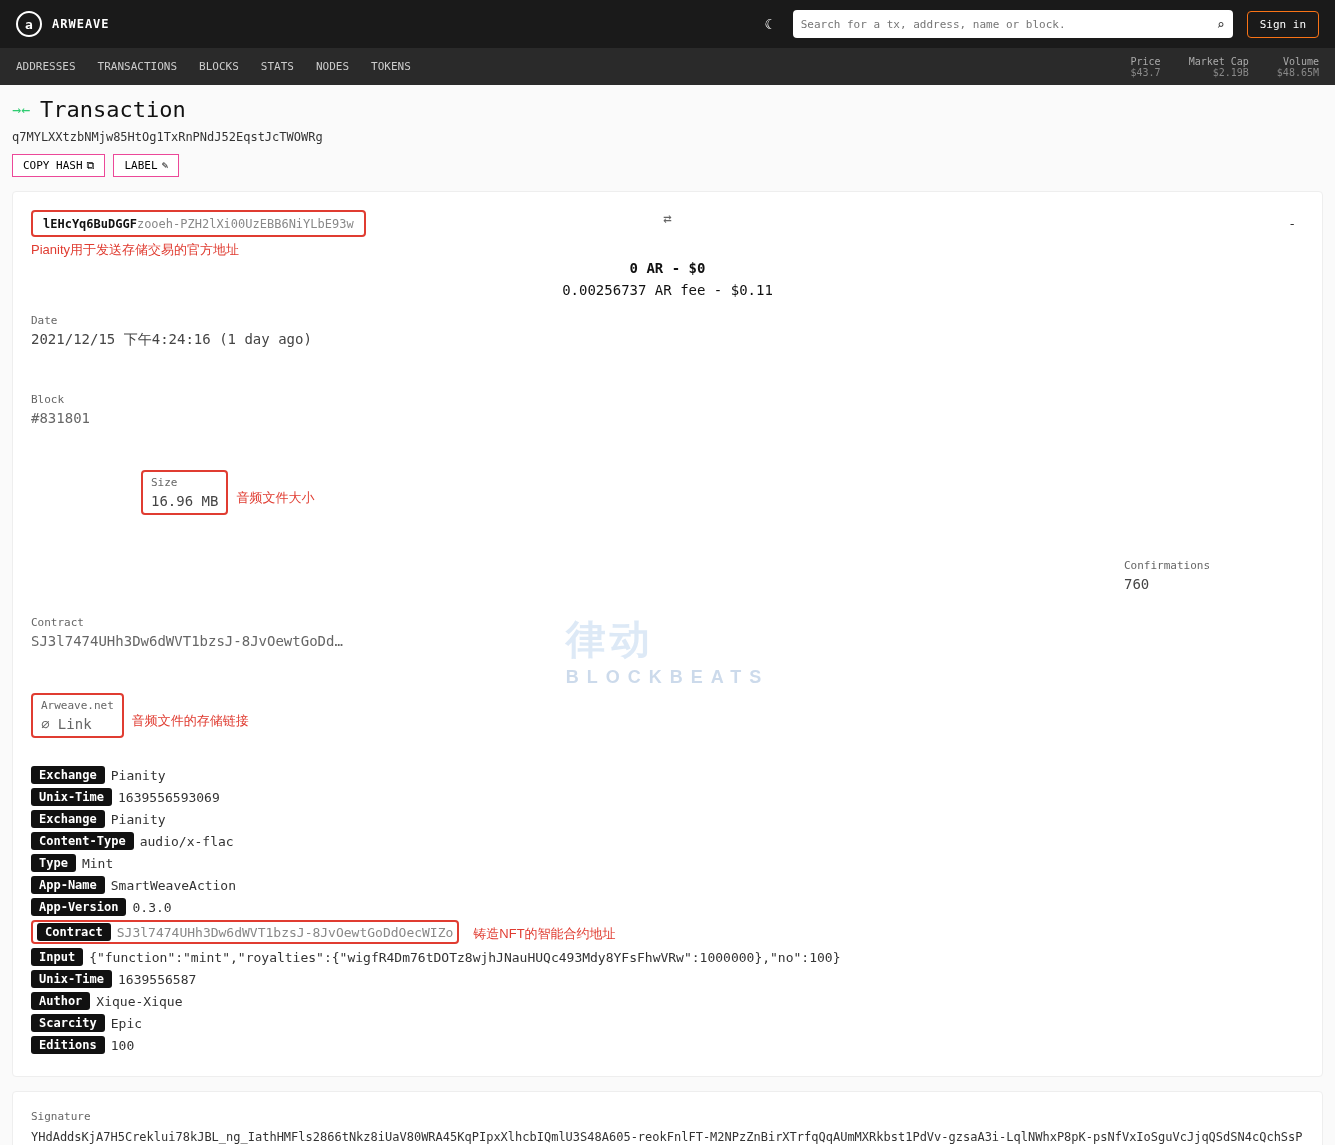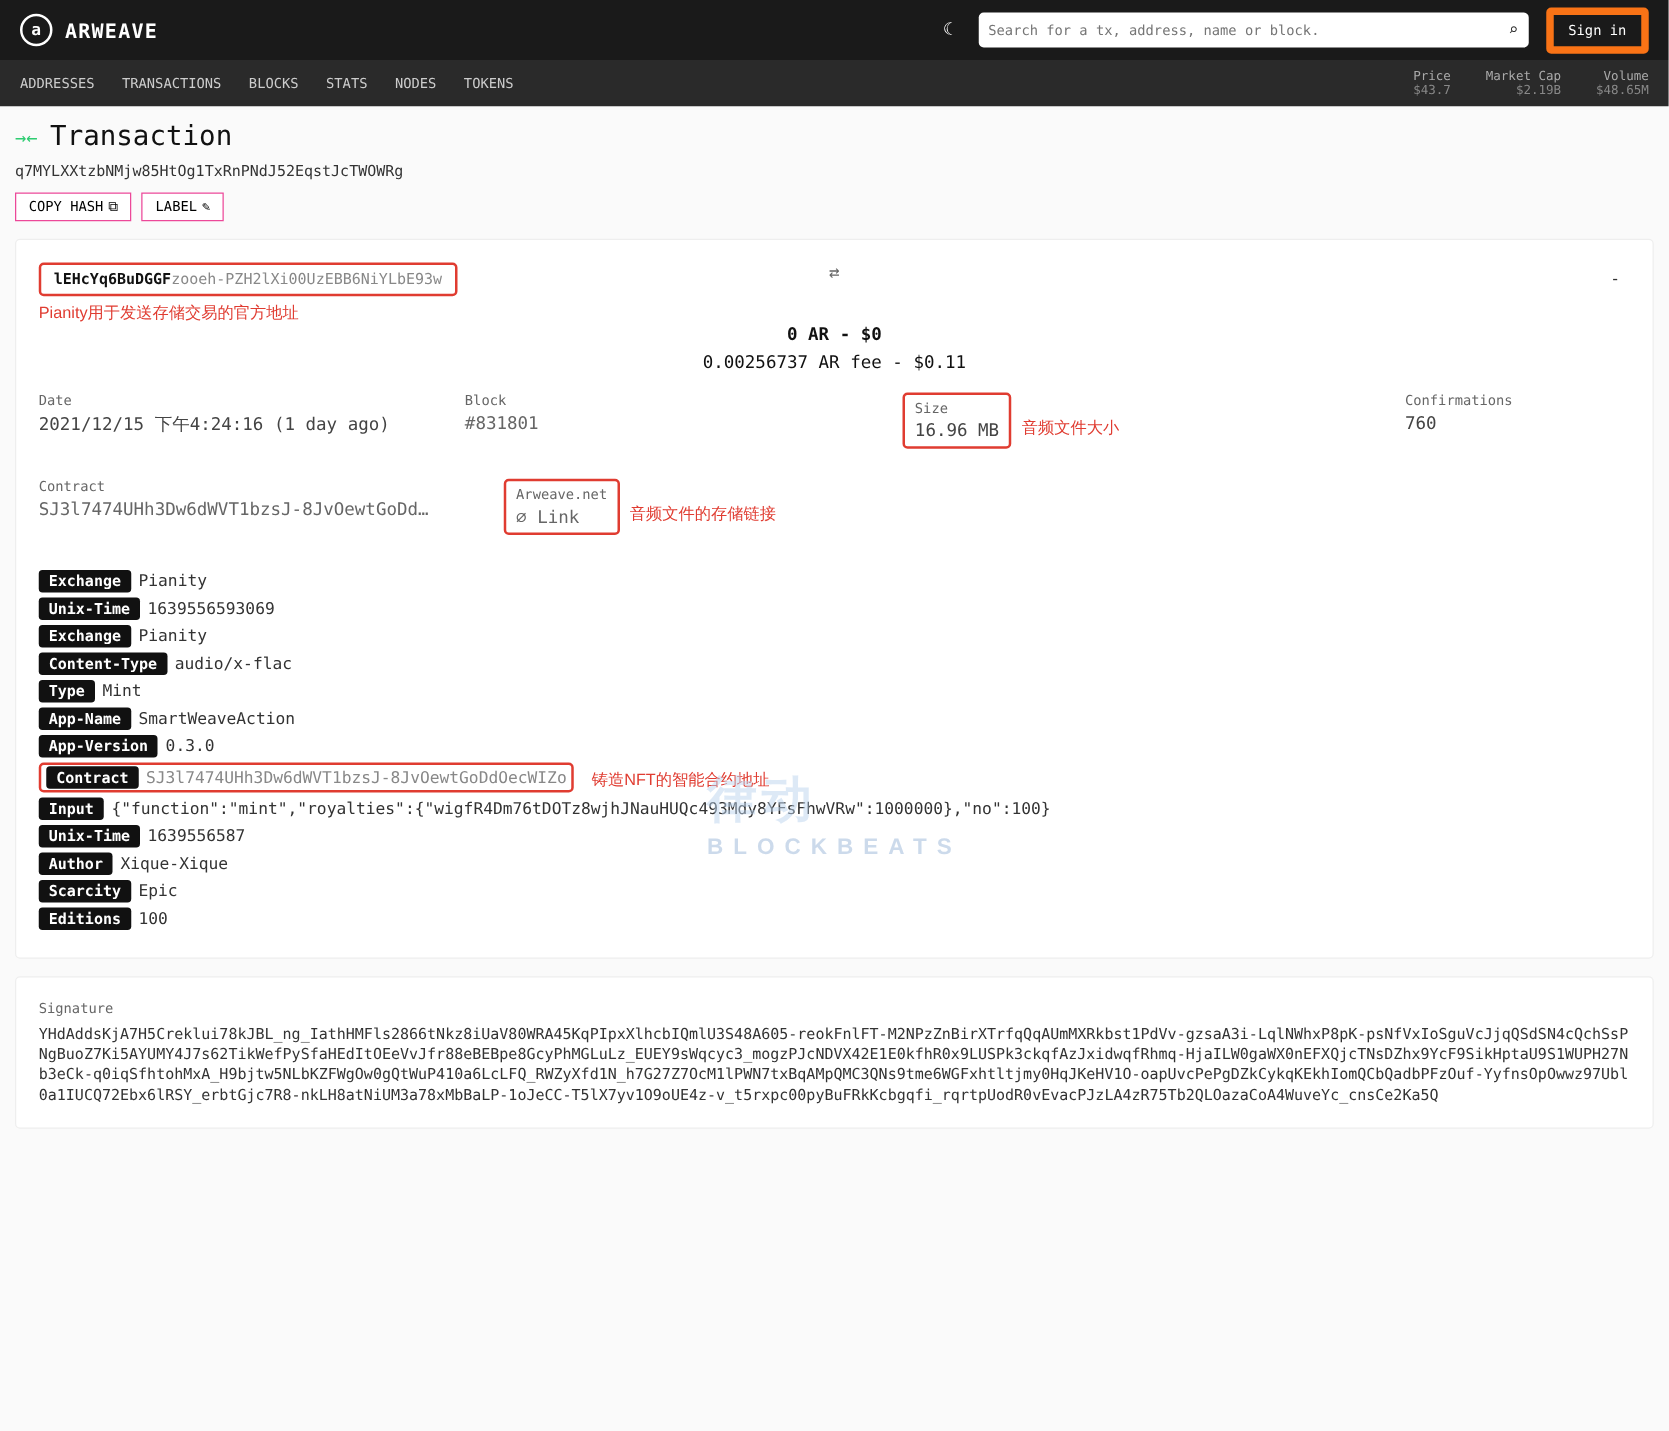--- a/index.html
+++ b/index.html
@@ -1,27 +1,27 @@
 <!DOCTYPE html>
 <html><head>
 <meta charset="utf-8">
 <style>
 * { margin: 0; padding: 0; box-sizing: border-box; }
 body { font-family: monospace; background: #fafafa; color: #111; width: 1335px; }
 
 .header { background: #1a1a1a; color: #fff; display: flex; align-items: center; padding: 8px 16px; height: 48px; }
 .logo-wrap { display: flex; align-items: center; gap: 10px; }
 .logo-circle { width: 26px; height: 26px; border: 2px solid #fff; border-radius: 50%; display: flex; align-items: center; justify-content: center; font-size: 13px; font-weight: bold; }
-.logo-text { font-size: 16px; font-weight: 600; letter-spacing: 1px; }
+.logo-text { font-size: 12px; font-weight: 600; letter-spacing: 1px; }
 .header-spacer { flex: 1; }
 .theme-icon { width: 28px; text-align: center; font-size: 14px; cursor: pointer; margin-right: 10px; }
 .search-box { display: flex; align-items: center; background: #fff; border-radius: 4px; width: 440px; height: 28px; padding: 0 8px; }
 .search-input { flex: 1; border: none; outline: none; font-family: monospace; font-size: 11px; color: #555; background: transparent; }
 .search-icon { color: #333; font-size: 13px; }
-.signin-btn { margin-left: 14px; border: 6px solid #f97316; background: #1a1a1a; color: #fff; padding: 6px 12px; font-family: monospace; font-size: 11px; border-radius: 4px; cursor: pointer; }
+.signin-btn { margin-left: 14px; border: 1px solid #f97316; background: #1a1a1a; color: #fff; padding: 6px 12px; font-family: monospace; font-size: 11px; border-radius: 4px; cursor: pointer; }
 
 .subheader { background: #2a2a2a; color: #ccc; display: flex; align-items: center; padding: 0 16px; height: 37px; font-size: 11px; }
 .nav-items { display: flex; gap: 22px; }
 .nav-item { cursor: pointer; }
 .stats { margin-left: auto; display: flex; gap: 28px; text-align: right; }
 .stat-label { color: #aaa; font-size: 10px; }
 .stat-val { color: #888; font-size: 10px; }
 
 .page { padding: 12px; }
 .title-row { display: flex; align-items: center; gap: 10px; margin-bottom: 8px; }
@@ -39,21 +39,21 @@
 .from-addr .bold { font-weight: bold; color: #111; }
 .from-addr .light { color: #888; }
 .ann-red { color: #e03c31; font-size: 13px; font-family: sans-serif; margin-top: 4px; }
 .center-col { position: absolute; left: 50%; top: 0; transform: translateX(-50%); text-align: center; }
 .swap-icon { font-size: 14px; color: #666; }
 .amount-line { font-size: 14px; margin-top: 34px; white-space: nowrap; }
 .amount-line .num { font-weight: bold; }
 .fee-line { font-size: 14px; margin-top: 6px; white-space: nowrap; }
 .right-dash { position: absolute; right: 8px; top: 6px; color: #333; }
 
-.meta-row { display: flex; gap: 60px; margin-top: 20px; flex-wrap: wrap; }
+.meta-row { display: flex; gap: 44px; margin-top: 20px; flex-wrap: wrap; flex-direction: column; }
 .meta-item { min-width: 180px; position: relative; }
 .meta-label { font-size: 11px; color: #666; margin-bottom: 4px; }
 .meta-val { font-size: 14px; color: #444; }
 .meta-val.link { color: #666; }
 .ann-stack { display: inline-flex; align-items: center; gap: 8px; }
 .red-box { border: 2px solid #e03c31; border-radius: 4px; padding: 4px 8px; display: inline-block; }
 
 .tags { margin-top: 28px; }
 .tag-row { display: flex; align-items: center; margin-bottom: 4px; gap: 6px; }
 .tag-key { background: #111; color: #fff; padding: 2px 8px; font-size: 12px; border-radius: 3px; font-weight: 600; white-space: nowrap; }

